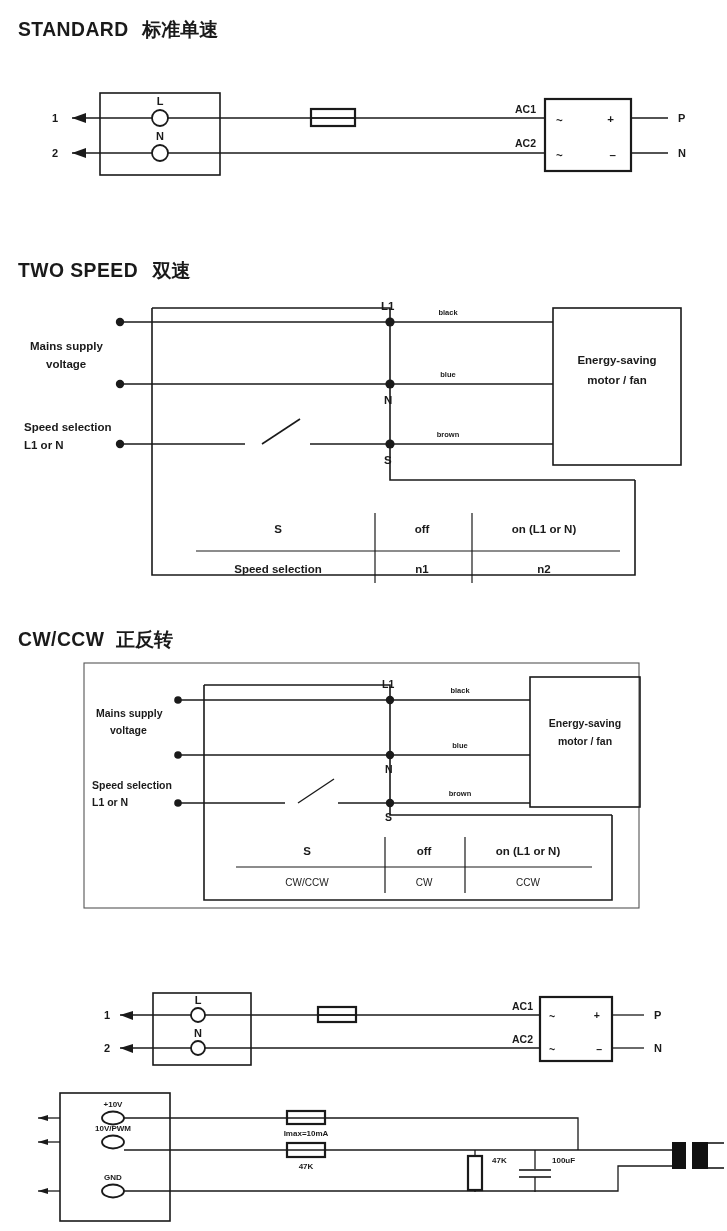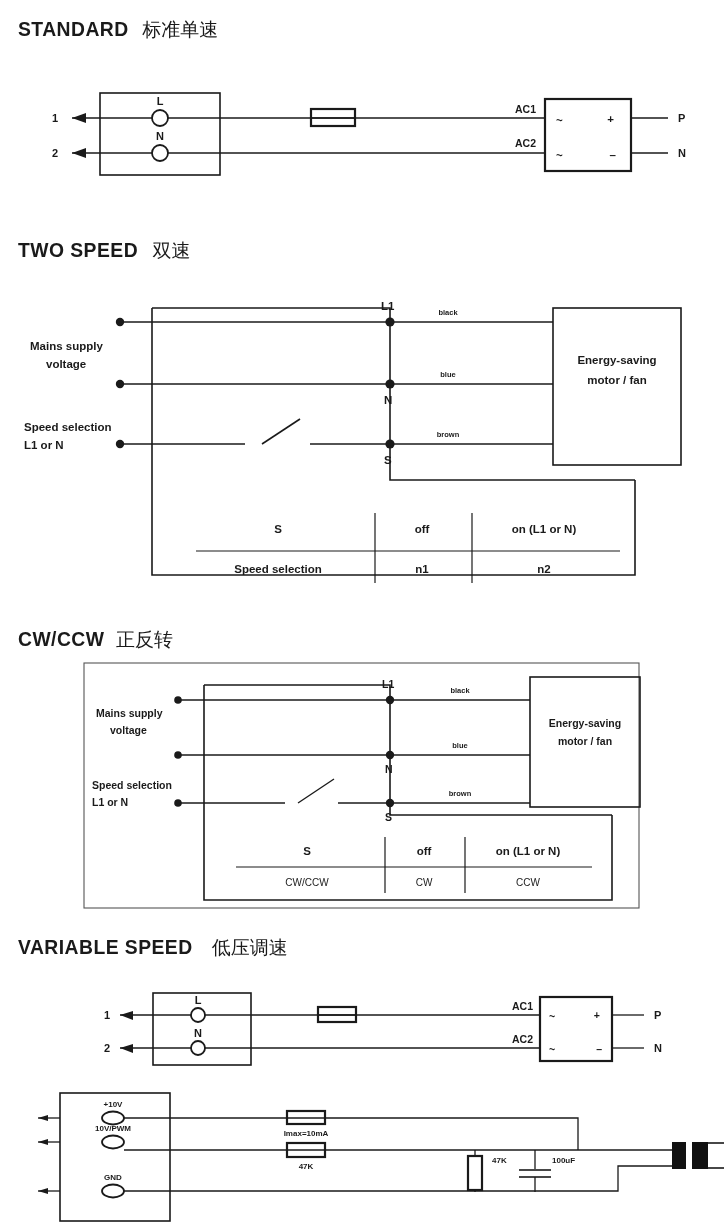--- a/index.html
+++ b/index.html
@@ -11,21 +11,21 @@
   .section-title{
     position:absolute;left:18px;white-space:nowrap;
     font-weight:bold;line-height:1;
   }
   .title-en{
     font-size:21px;letter-spacing:.5px;font-weight:bold;
     font-family:"Liberation Sans","DejaVu Sans",sans-serif;
     transform:scaleX(.92);transform-origin:left center;display:inline-block;
   }
   .title-cn{
-    font-size:19px;font-weight:normal;margin-left:4px;
+    font-size:19px;font-weight:bold;margin-left:4px;
     font-family:"DejaVu Sans","Liberation Sans",sans-serif;
     margin-top:8px;
   }
   svg{display:block;position:absolute;left:0;}
   svg text{font-family:"Liberation Sans","DejaVu Sans",sans-serif;fill:#1a1a1a;}
   .t-lbl{font-size:11.5px;font-weight:bold;}
   .t-lbl-sm{font-size:10.5px;font-weight:bold;}
   .t-tiny{font-size:7.5px;font-weight:bold;}
   .t-term{font-size:11px;font-weight:bold;}
   .t-tbl{font-size:11.5px;font-weight:bold;}
@@ -80,21 +80,21 @@
     <text class="t-lbl" x="556" y="74">~</text>
     <text class="t-lbl" x="614" y="38" text-anchor="end">+</text>
     <text class="t-lbl" x="616" y="74" text-anchor="end">–</text>
 
     <line class="wire" x1="631" y1="33" x2="668" y2="33"></line>
     <line class="wire" x1="631" y1="68" x2="668" y2="68"></line>
     <text class="t-term" x="678" y="37">P</text>
     <text class="t-term" x="678" y="72">N</text>
   </svg>
 
-  <div class="section-title" style="top:239px;">
+  <div class="section-title" style="top:259px;">
     <span class="title-en">TWO SPEED</span><span class="title-cn">双速</span>
   </div>
 
   <svg width="727" height="300" style="top:288px;">
 
     <text class="t-lbl" x="30" y="62">Mains supply</text>
     <text class="t-lbl" x="46" y="80">voltage</text>
     <text class="t-lbl" x="24" y="143">Speed selection</text>
     <text class="t-lbl" x="24" y="161">L1 or N</text>
 
@@ -189,23 +189,20 @@
       <line class="rule" x1="465" y1="182" x2="465" y2="238"></line>
       <text class="t-tbl" x="307" y="200" text-anchor="middle">S</text>
       <text class="t-tbl" x="424" y="200" text-anchor="middle">off</text>
       <text class="t-tbl" x="528" y="200" text-anchor="middle">on (L1 or N)</text>
       <text class="t-tbl-sm" x="307" y="231" text-anchor="middle">CW/CCW</text>
       <text class="t-tbl-sm" x="424" y="231" text-anchor="middle">CW</text>
       <text class="t-tbl-sm" x="528" y="231" text-anchor="middle">CCW</text>
     </g>
   </svg>
 
-  <div class="section-title" style="top:936px;">
-    <span class="title-en">VARIABLE SPEED</span><span class="title-cn">低压调速</span>
-  </div>
 
   <svg width="727" height="90" style="top:985px;">
     <rect class="boxline" x="153" y="8" width="98" height="72"></rect>
     <line class="wire-thin" x1="120" y1="30" x2="540" y2="30"></line>
     <line class="wire-thin" x1="120" y1="63" x2="540" y2="63"></line>
     <polygon class="dot" points="120,30 133,26 133,35"></polygon>
     <polygon class="dot" points="120,63 133,59 133,68"></polygon>
     <text class="t-term" x="110" y="34" text-anchor="end">1</text>
     <text class="t-term" x="110" y="67" text-anchor="end">2</text>
     <circle class="hole" cx="198" cy="30" r="7"></circle>

